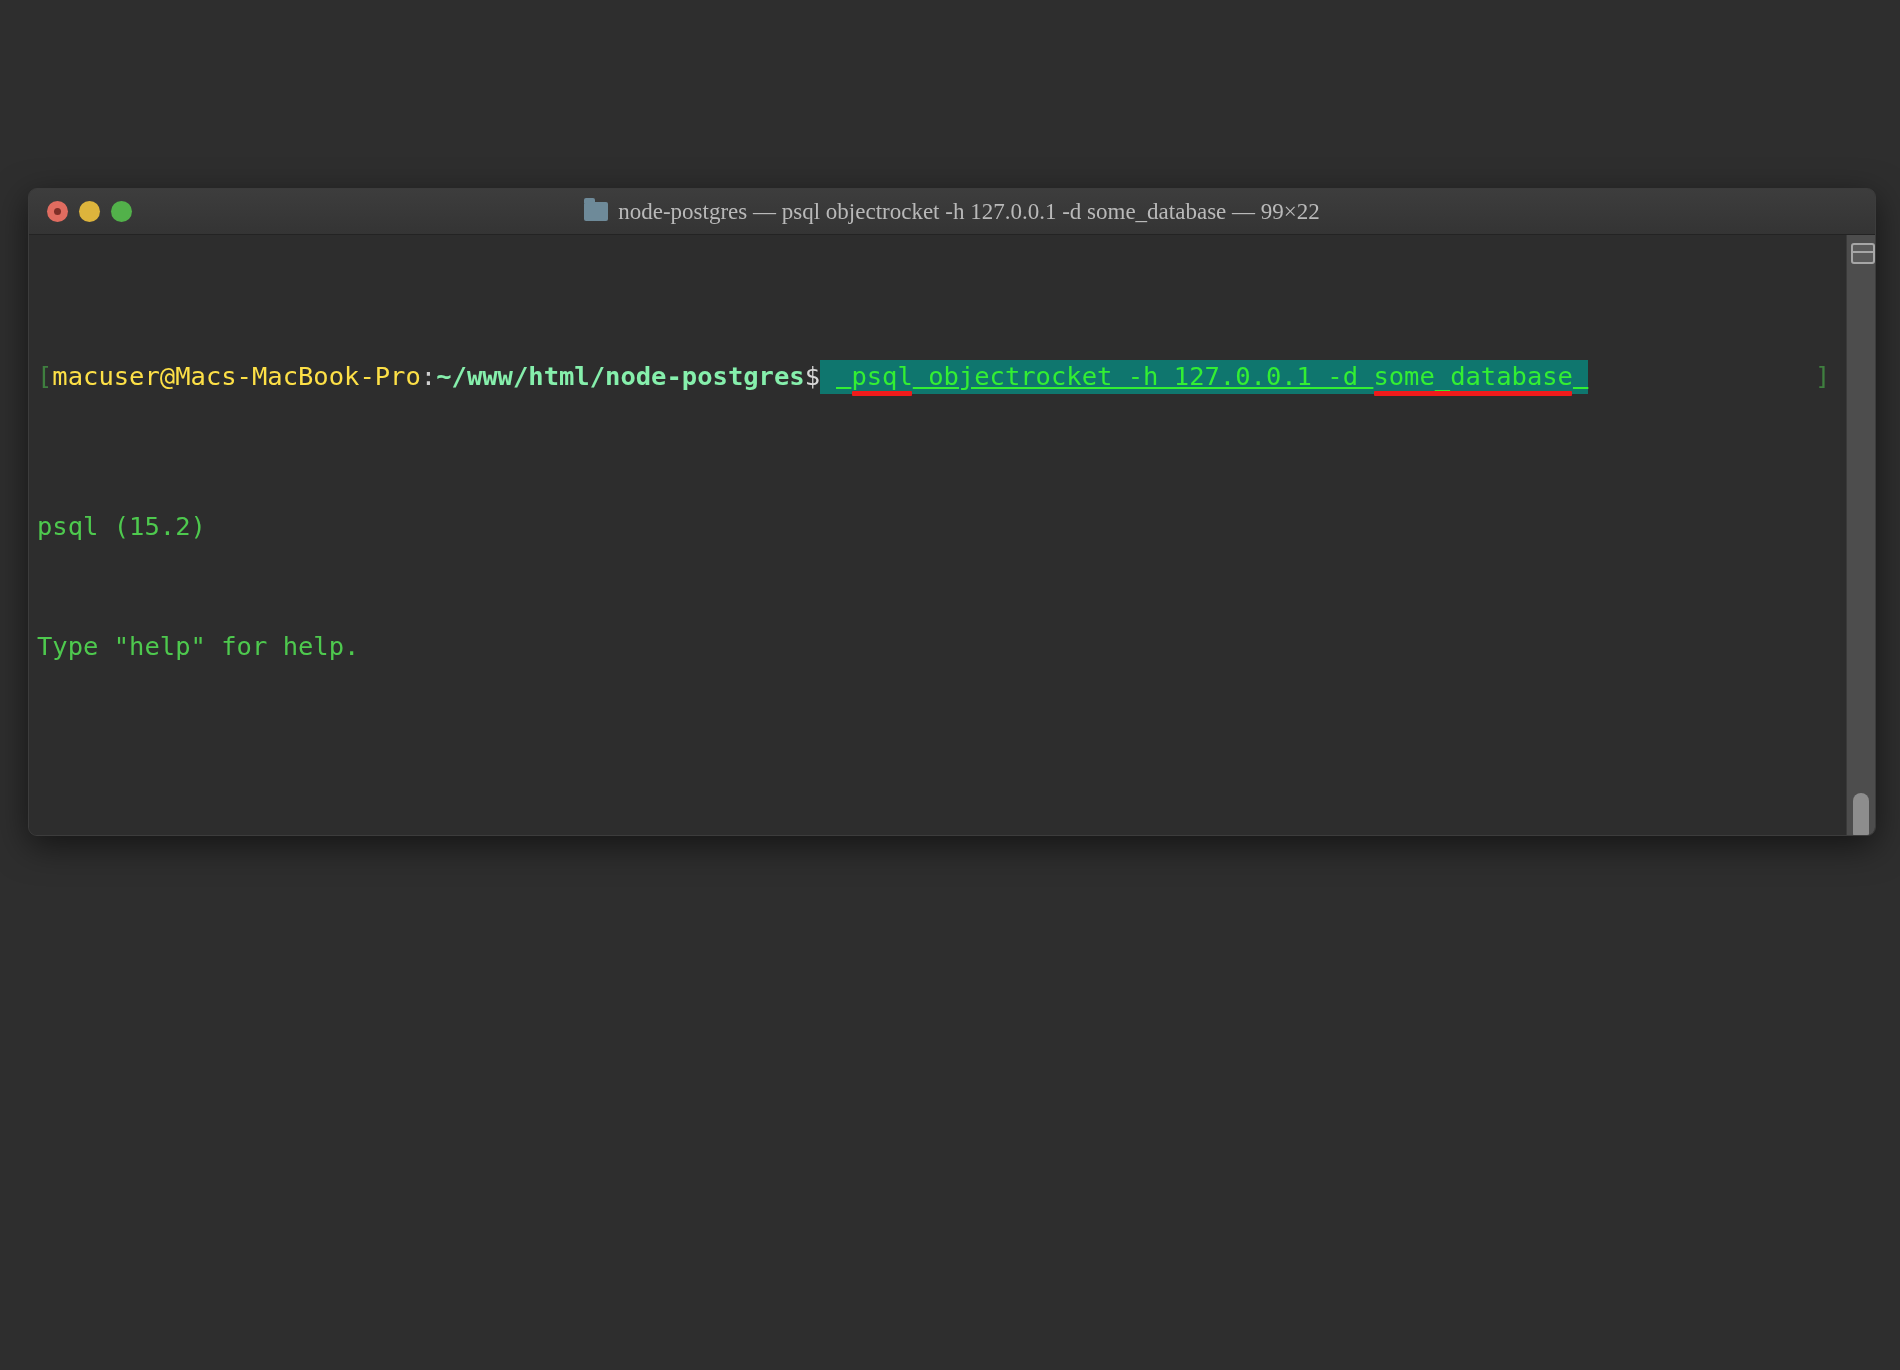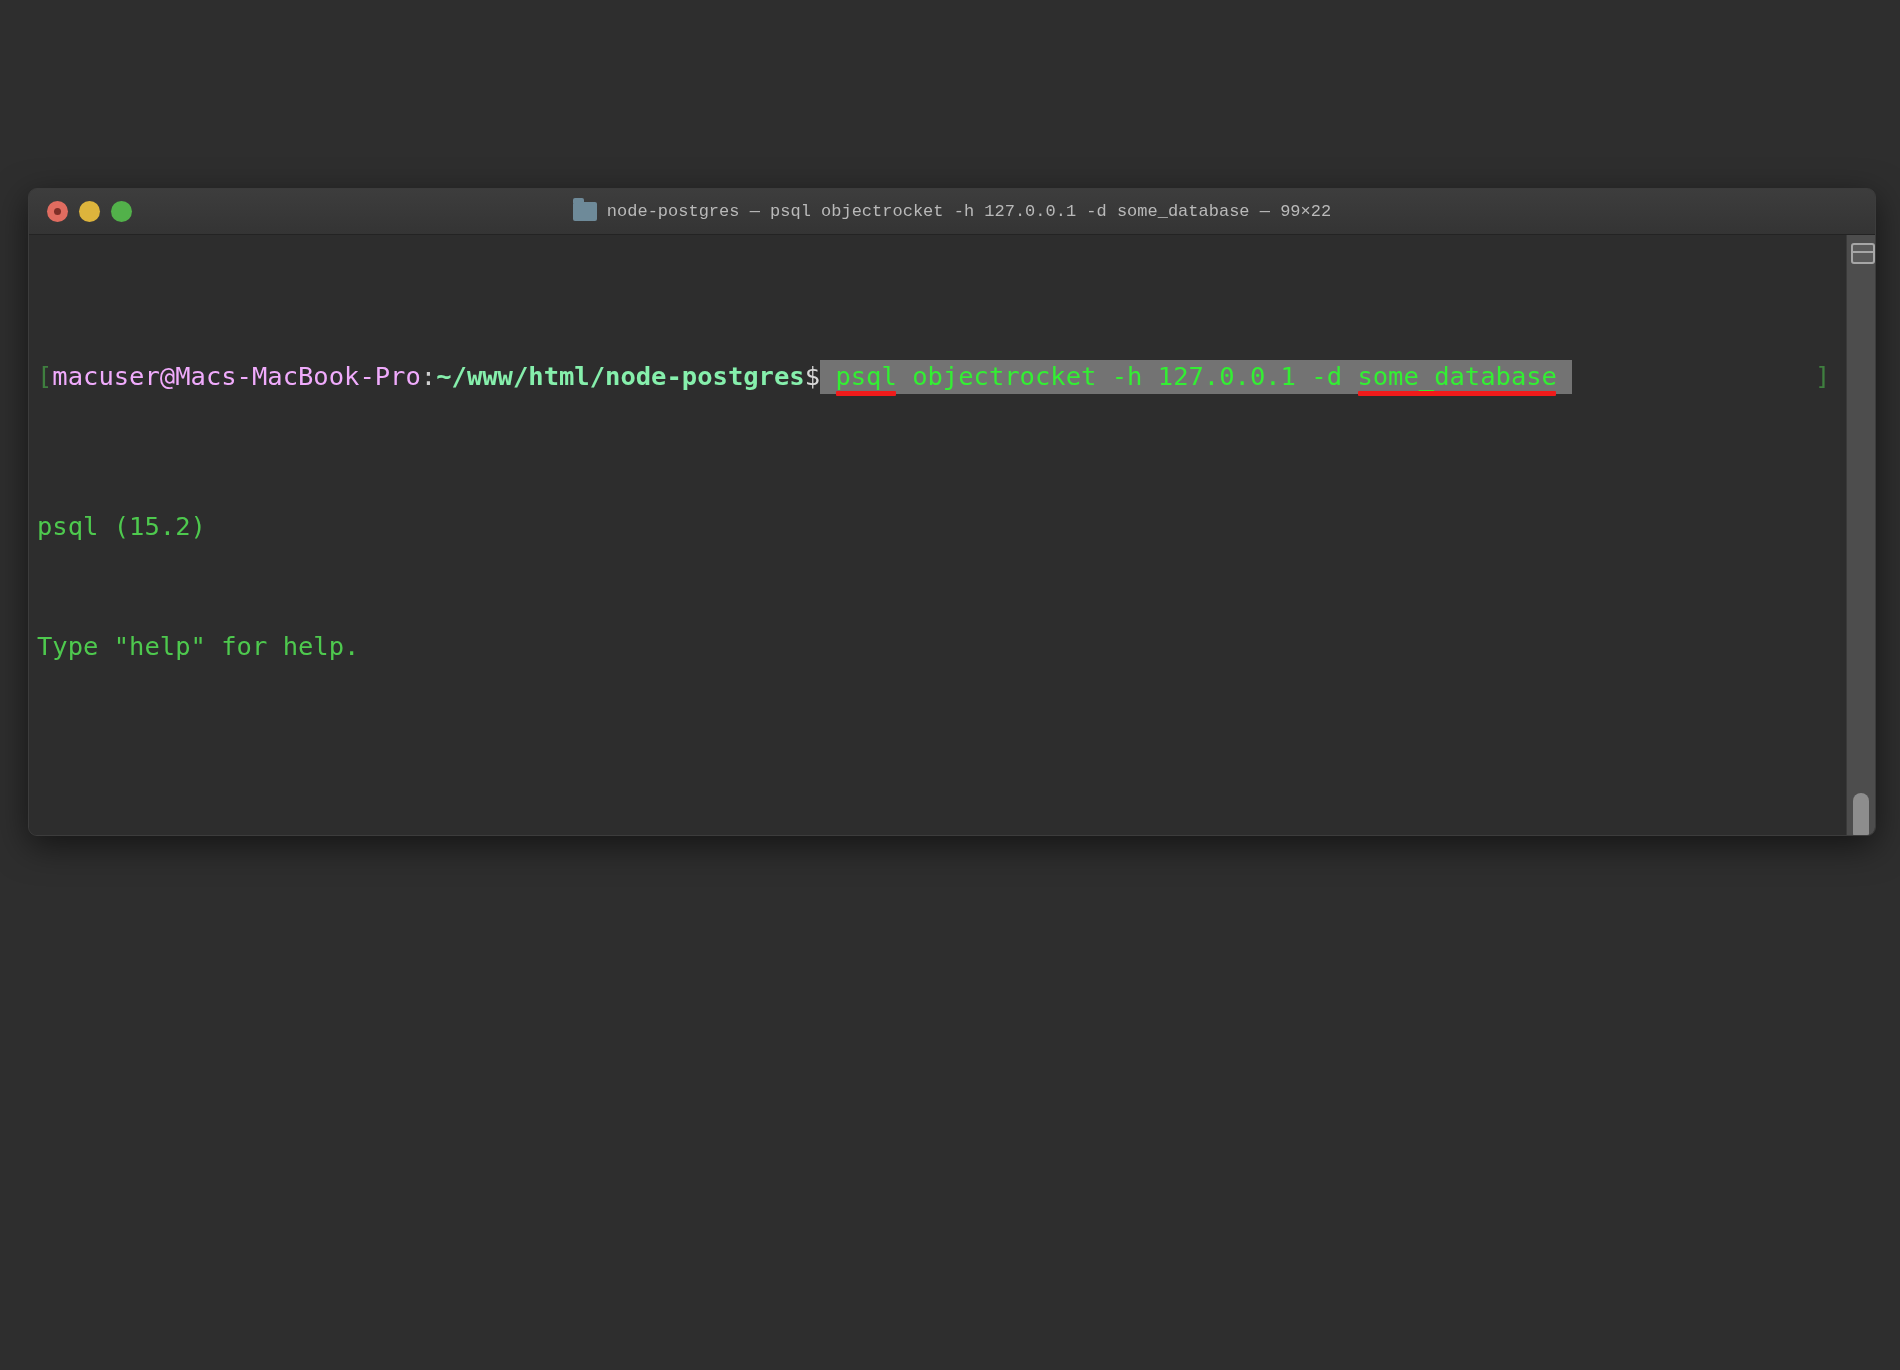--- a/index.html
+++ b/index.html
@@ -86,22 +86,22 @@
   }
   #folder-icon::before {
     content: "";
     position: absolute;
     left: 0; top: -4px;
     width: 11px; height: 5px;
     background: #6e8a99;
     border-radius: 2px 2px 0 0;
   }
   #window-title {
-    font-family: Liberation Mono, monospace;
-    font-size: 17px;
+    font-family: Liberation Serif, serif;
+    font-size: 23px;
     color: #b9b9b9;
     white-space: pre;
   }
 
   
   #terminal-body {
     position: relative;
     height: 600px;
     background: #2d2d2d;
     overflow: hidden;
@@ -116,32 +116,33 @@
     line-height: 30px;
     letter-spacing: 0px;
     white-space: pre;
     color: #4ec94e;
   }
 
   .line { height: 30px; position: relative; }
 
   
   .bracket   { color: #3f7f3f; }
-  .user      { color: #f0abfc; }
+  .user      { color: #fde047; }
   .colon     { color: #cfcfcf; }
   .path      { color: #86efac; font-weight: bold; }
   .dollar    { color: #d8d8d8; }
   .out       { color: #4ec94e; }
 
   
   .hl {
-    background: #737373;
+    background: #0f766e;
     color: #33ef33;
-    padding: 1px 0 3px 0;
-    position: relative;
+    padding: 1px 0 3px 16px;
+    position: relative;
+    text-decoration: underline;
   }
 
   
   .ul {
     position: relative;
     display: inline-block;
   }
   .ul::after {
     content: "";
     position: absolute;

